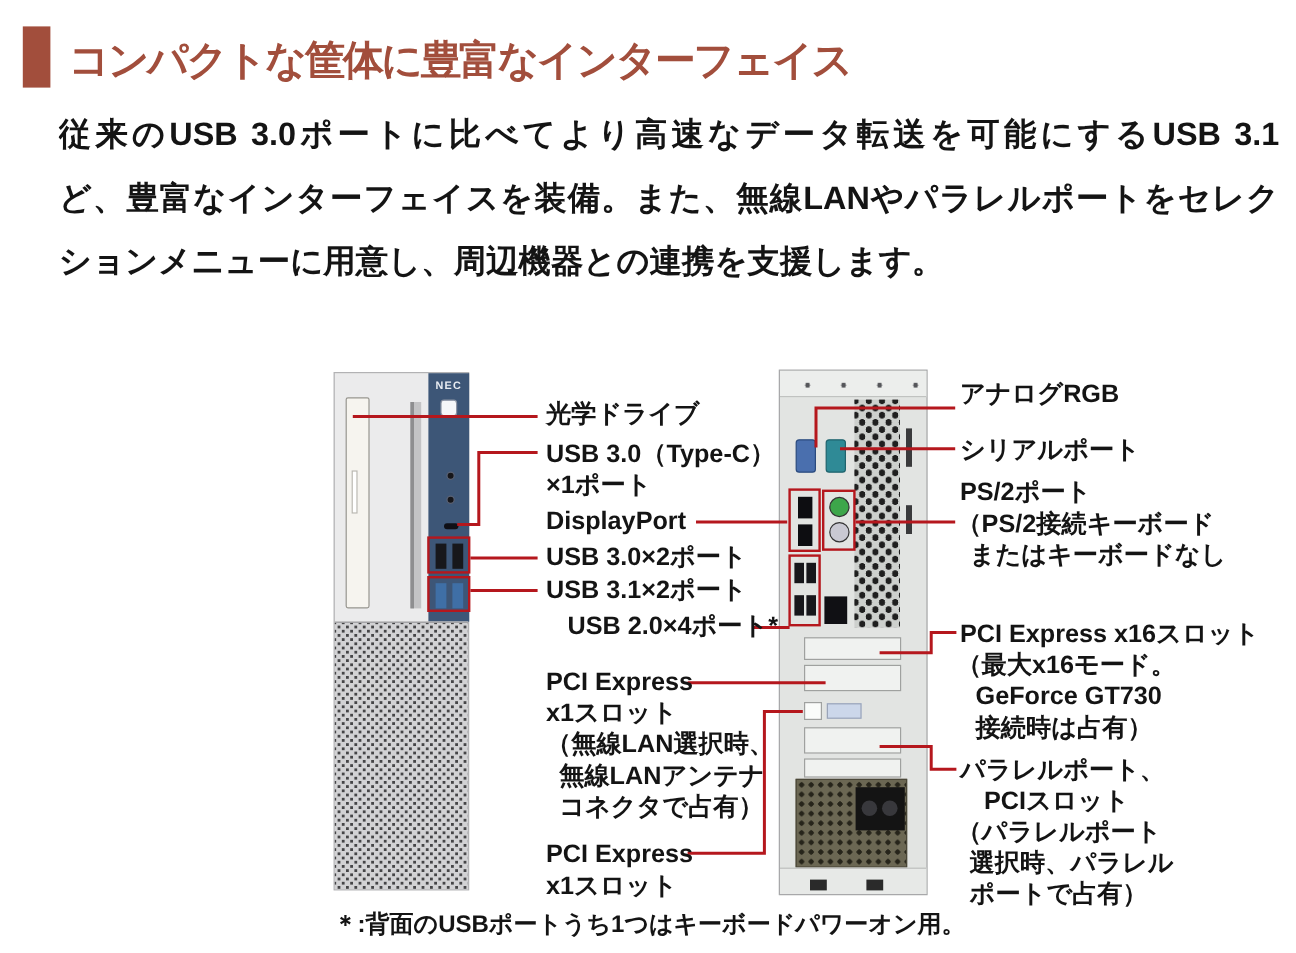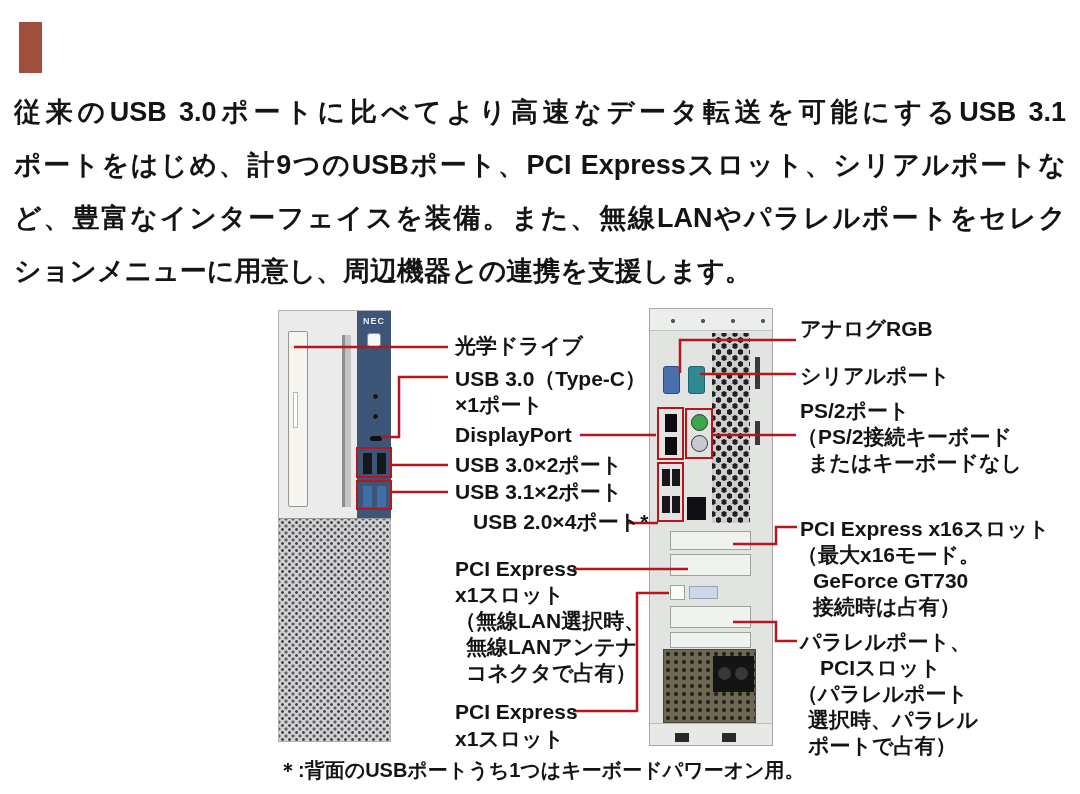--- a/index.html
+++ b/index.html
@@ -8,21 +8,21 @@
   .page { position: relative; width: 1080px; height: 794px; background: #fff; overflow: hidden; }
 
   
   .accent-bar { position: absolute; left: 19px; top: 22px; width: 23px; height: 51px; background: var(--accent); }
   .page-title { position: absolute; left: 57px; top: 28px; font-size: 34px; font-weight: bold;
                 color: var(--accent); letter-spacing: -2px; white-space: nowrap; }
 
   
   .intro { position: absolute; left: 14px; top: 86px; width: 1052px; }
   .intro-line { font-size: 27px; font-weight: 600; color: #141414; line-height: 53px;
-                letter-spacing: 0px; white-space: nowrap; overflow: hidden; }
+                letter-spacing: 0px; white-space: nowrap; overflow: hidden; margin-left: 35px; }
   .intro-line.just { text-align: justify; text-align-last: justify; white-space: normal; height: 53px; }
 
   
   .lbl { position: absolute; font-size: 21px; font-weight: 600; color: #141414;
          line-height: 1; white-space: nowrap; z-index: 6; }
   .footnote { position: absolute; left: 278px; top: 757px; font-size: 20px; font-weight: 600;
               color: #141414; white-space: nowrap; z-index: 6; }
   svg.leaders { position: absolute; left: 0; top: 0; width: 1080px; height: 794px; z-index: 5; }
   svg.leaders polyline { fill: none; stroke: var(--red); stroke-width: 2.5; }
   .redbox { position: absolute; border: 2px solid var(--red); z-index: 4; background: transparent; }
@@ -91,24 +91,24 @@
   .rear-flange-bottom { position: absolute; left: 0; top: 414px; width: 122px; height: 22px;
                         background: #e7e9e7; border-top: 1px solid #bcbebc; }
   .foot { position: absolute; top: 424px; width: 14px; height: 9px; background: #2a2a2a; }
 </style>
 </head>
 <body>
 
 <div class="page">
 
   <div class="accent-bar"></div>
+  <h1 class="page-title">コンパクトな筐体に豊富なインターフェイス</h1>
 
   <div class="intro">
     <div class="intro-line just">従来のUSB 3.0ポートに比べてより高速なデータ転送を可能にするUSB 3.1</div>
-    <div class="intro-line just">ポートをはじめ、計9つのUSBポート、PCI Expressスロット、シリアルポートな</div>
     <div class="intro-line just">ど、豊富なインターフェイスを装備。また、無線LANやパラレルポートをセレク</div>
     <div class="intro-line">ションメニューに用意し、周辺機器との連携を支援します。</div>
   </div>
 
   <div class="front-unit">
     <div class="front-blue"></div>
     <div class="nec-logo">NEC</div>
     <div class="power-btn"></div>
     <div class="optical-drive"></div>
     <div class="front-groove"></div>

